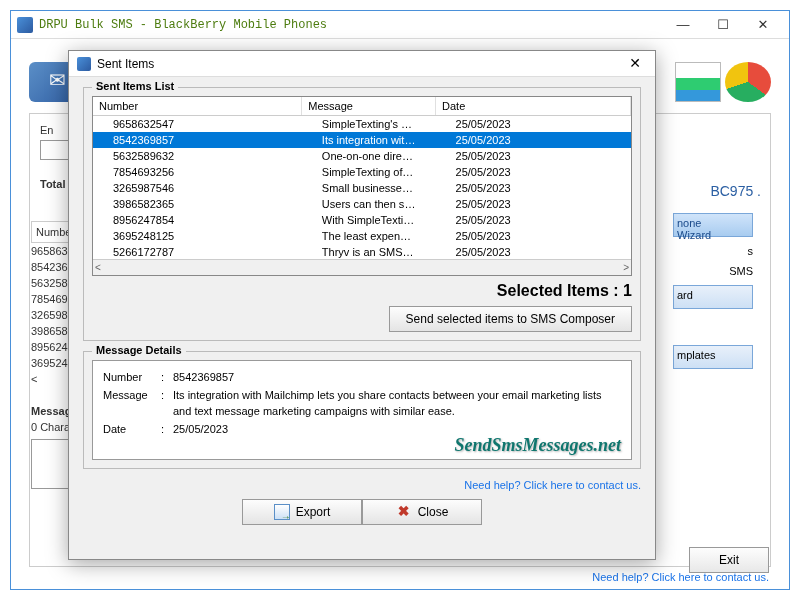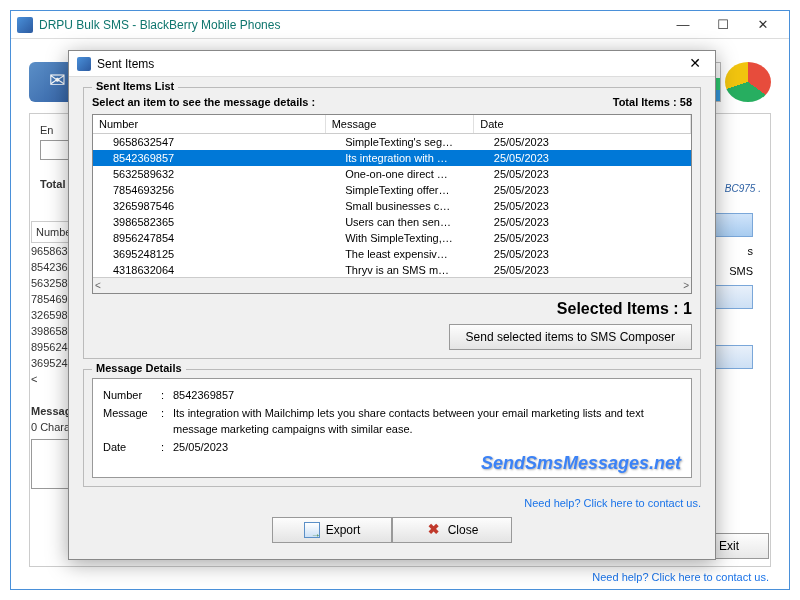--- a/index.html
+++ b/index.html
@@ -2,43 +2,43 @@
 <html><head>
 <meta charset="utf-8">
 <style>
 * { box-sizing: border-box; margin: 0; padding: 0; font-family: "Segoe UI", Tahoma, sans-serif; }
 body { background: #fff; width: 800px; height: 600px; overflow: hidden; position: relative; }
 
 
 .outer-window { position: absolute; top: 10px; left: 10px; width: 780px; height: 580px; border: 1px solid #4a90d9; background: #fff; }
 .outer-titlebar { height: 28px; background: #fff; border-bottom: 1px solid #ddd; display: flex; align-items: center; padding: 0 6px; }
 .outer-titlebar .app-icon { width: 16px; height: 16px; background: linear-gradient(135deg,#4a90d9,#2c5aa0); border-radius: 2px; margin-right: 6px; }
-.outer-titlebar .title { font-size: 12px; color: #0f766e; flex: 1; }
+.outer-titlebar .title { font-size: 12px; color: #4d7c0f; flex: 1; font-family: Liberation Mono, monospace; }
 .win-btns { display: flex; gap: 0; }
 .win-btn { width: 40px; height: 24px; display: flex; align-items: center; justify-content: center; font-size: 13px; color: #333; background: #fff; }
 
 
 .bg-ui { position: absolute; top: 38px; left: 10px; right: 10px; bottom: 10px; padding: 8px; }
 .bg-toolbar { height: 50px; display: flex; justify-content: space-between; align-items: center; }
 .bg-toolbar .left-icon { width: 60px; height: 40px; background: linear-gradient(135deg,#5b8fc7,#2c5aa0); border-radius: 6px; position: relative; }
 .bg-toolbar .left-icon::after { content: "✉"; color: #fff; font-size: 20px; position: absolute; top: 6px; left: 20px; }
 .bg-toolbar .right-icons { display: flex; gap: 4px; }
 .bg-toolbar .chart-icon { width: 46px; height: 40px; background: conic-gradient(#e74c3c 0 35%, #27ae60 35% 70%, #f1c40f 70% 100%); border-radius: 50%; }
 .bg-toolbar .bar-icon { width: 46px; height: 40px; background: linear-gradient(0deg,#3498db 30%,transparent 30%),linear-gradient(0deg,#2ecc71 60%,transparent 60%); border: 1px solid #bbb; }
 .bg-body { border: 1px solid #ccc; margin-top: 6px; padding: 10px; height: calc(100% - 60px); }
 .bg-label { font-size: 11px; color: #333; display: block; margin-bottom: 4px; }
 .bg-input { width: 200px; height: 20px; border: 1px solid #999; background: #fff; }
 .bg-side-btn { display: block; width: 80px; height: 24px; font-size: 11px; border: 1px solid #7aa7d9; background: linear-gradient(#e8f0fa,#cde0f5); margin-bottom: 6px; padding: 3px; }
 .bg-right { position: absolute; right: 26px; top: 130px; width: 90px; }
 .bg-help { position: absolute; right: 20px; bottom: 6px; font-size: 11px; color: #1a73e8; }
-.bg-exit { position: absolute; right: 20px; bottom: 30px; width: 80px; height: 26px; border: 1px solid #999; background: linear-gradient(#fdfdfd,#e8e8e8); font-size: 12px; }
+.bg-exit { position: absolute; right: 20px; bottom: 16px; width: 80px; height: 26px; border: 1px solid #999; background: linear-gradient(#fdfdfd,#e8e8e8); font-size: 12px; }
 .bg-num-list { position: absolute; left: 20px; top: 210px; font-size: 11px; line-height: 16px; color: #333; }
 
 
-.dialog { position: absolute; top: 50px; left: 68px; width: 648px; height: 510px; background: #f0f0f0; border: 1px solid #888; box-shadow: 0 4px 20px rgba(0,0,0,0.35); }
+.dialog { position: absolute; top: 50px; left: 68px; width: 588px; height: 510px; background: #f0f0f0; border: 1px solid #888; box-shadow: 0 4px 20px rgba(0,0,0,0.35); }
 .dlg-titlebar { height: 26px; background: #fff; display: flex; align-items: center; padding: 0 8px; border-bottom: 1px solid #ddd; }
 .dlg-titlebar .dlg-icon { width: 14px; height: 14px; margin-right: 6px; background: linear-gradient(135deg,#4a90d9,#2c5aa0); border-radius: 2px; }
 .dlg-titlebar .dlg-title { font-size: 12px; flex: 1; }
 .dlg-close { width: 24px; height: 20px; font-size: 14px; text-align: center; line-height: 18px; cursor: pointer; }
 
 .dlg-body { padding: 10px 14px; }
 .group { border: 1px solid #bbb; padding: 8px; background: #f0f0f0; margin-bottom: 10px; position: relative; }
 .group-label { position: absolute; top: -8px; left: 8px; background: #f0f0f0; padding: 0 4px; font-size: 11px; font-weight: bold; text-align: right; }
 .subhead { display: flex; justify-content: space-between; font-size: 11px; font-weight: bold; margin-bottom: 6px; }
 
@@ -57,37 +57,37 @@
 .sel-row { display: flex; justify-content: flex-end; align-items: center; gap: 16px; margin-top: 6px; }
 .sel-row .sel-txt { font-size: 16px; font-weight: bold; }
 .btn { height: 26px; padding: 0 16px; font-size: 12px; border: 1px solid #999; background: linear-gradient(#fdfdfd,#e4e4e4); cursor: pointer; display: inline-flex; align-items: center; gap: 6px; }
 
 
 .details { border: 1px solid #999; background: #fff; padding: 8px 10px; font-size: 11px; line-height: 16px; position: relative; height: 100px; }
 .details .row { display: flex; margin-bottom: 2px; }
 .details .k { width: 58px; }
 .details .sep { width: 12px; }
 .details .v { flex: 1; }
-.watermark { position: absolute; right: 10px; bottom: 6px; font-size: 18px; font-style: italic; font-family: Liberation Sans, sans-serif; color: #3b82f6; text-shadow: 1px 1px 2px rgba(0,0,0,0.3), 0 0 2px #fff; font-weight: bold; }
+.watermark { position: absolute; right: 10px; bottom: 6px; font-size: 18px; font-style: italic; font-family: Liberation Serif, serif; color: #0f766e; text-shadow: 1px 1px 2px rgba(0,0,0,0.3), 0 0 2px #fff; font-weight: bold; }
 
 .dlg-help { text-align: right; font-size: 11px; color: #1a73e8; margin-top: 4px; margin-bottom: 8px; }
 
 .btn-row { display: flex; justify-content: center; align-items: flex-end; }
 .btn-row .btn { width: 120px; justify-content: center; }
 .ico { width: 16px; height: 16px; display: inline-block; }
 .ico-export { background: linear-gradient(#fff,#cce0f5); border: 1px solid #5a8fc7; position: relative; }
 .ico-export::after { content: "→"; color: #2c7a2c; font-size: 10px; position: absolute; right: -2px; bottom: -2px; }
 .ico-clearall { background: #fff; border: 1px solid #999; position: relative; }
 .ico-clearall::after { content: "✖"; color: #c0392b; font-size: 9px; position: absolute; right: 0; bottom: 0; }
 .ico-clearsel { background: linear-gradient(45deg,#f1c40f,#d4a80f); border: 1px solid #999; position: relative; }
 .ico-clearsel::after { content: "✖"; color: #c0392b; font-size: 9px; position: absolute; right: 0; bottom: 0; }
 .ico-close { color: #c0392b; font-size: 14px; font-weight: bold; line-height: 14px; text-align: center; }
 
 
-.peek-text { position: absolute; font-size: 10px; color: #2b5fa3; font-style: italic; }
+.peek-text { position: absolute; font-size: 14px; color: #2b5fa3; }
 </style>
 </head>
 <body>
 
 <div class="outer-window">
   <div class="outer-titlebar">
     <div class="app-icon"></div>
     <div class="title">DRPU Bulk SMS - BlackBerry Mobile Phones</div>
     <div class="win-btns">
       <div class="win-btn">—</div>
@@ -148,24 +148,20 @@
 <div class="dialog">
   <div class="dlg-titlebar">
     <div class="dlg-icon"></div>
     <div class="dlg-title">Sent Items</div>
     <div class="dlg-close">✕</div>
   </div>
 
   <div class="dlg-body">
     <div class="group">
       <div class="group-label">Sent Items List</div>
-      <div class="subhead">
-        <span>Select an item to see the message details :</span>
-        <span>Total Items : 58</span>
-      </div>
 
       <div class="tbl-wrap">
         <table class="tbl">
           <thead>
             <tr>
               <th style="width:90px">Number</th>
               <th>Message</th>
               <th style="width:84px">Date</th>
             </tr>
           </thead>
@@ -204,21 +200,21 @@
                 <td class="col-num">8956247854</td>
                 <td class="col-msg">With SimpleTexting, you purchase a package of credits to send prepa</td>
                 <td class="col-date">25/05/2023</td>
               </tr>
               <tr>
                 <td class="col-num">3695248125</td>
                 <td class="col-msg">The least expensive plan costs $29 per month for 500 credits. The m</td>
                 <td class="col-date">25/05/2023</td>
               </tr>
               <tr>
-                <td class="col-num">4318632064</td>
+                <td class="col-num">5266172787</td>
                 <td class="col-msg">Thryv is an SMS marketing service that also provides a wide range o</td>
                 <td class="col-date">25/05/2023</td>
               </tr>
             </tbody>
         </table>
         <div class="hscroll">
             <span>&lt;</span>
             <span>&gt;</span>
           </div>
       </div>

